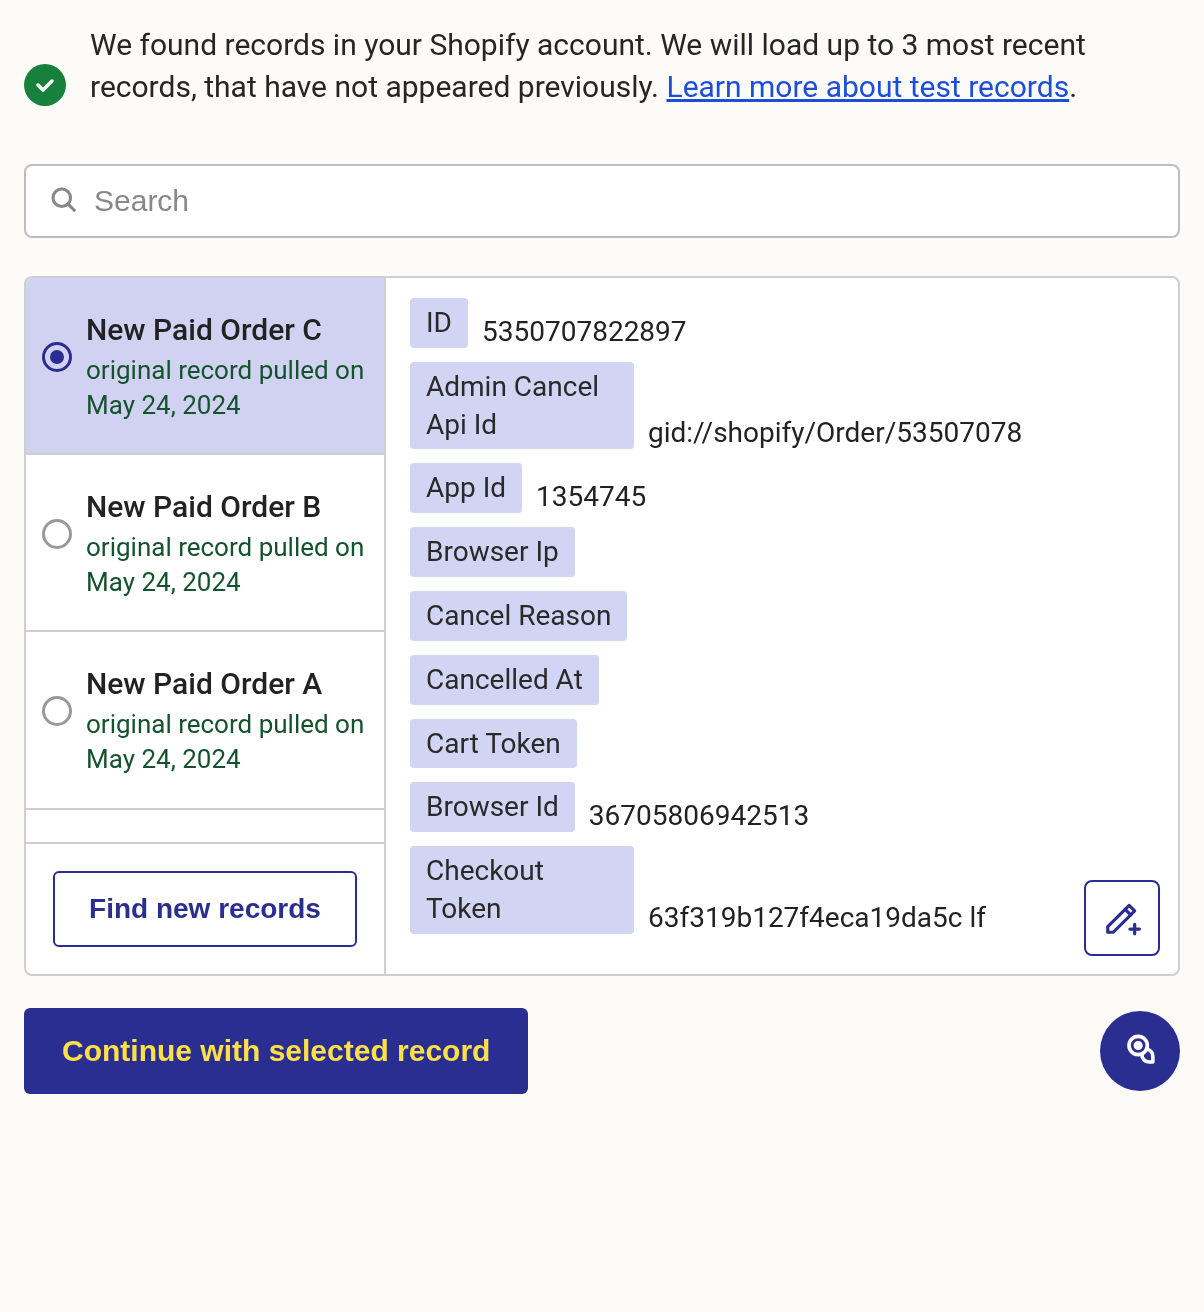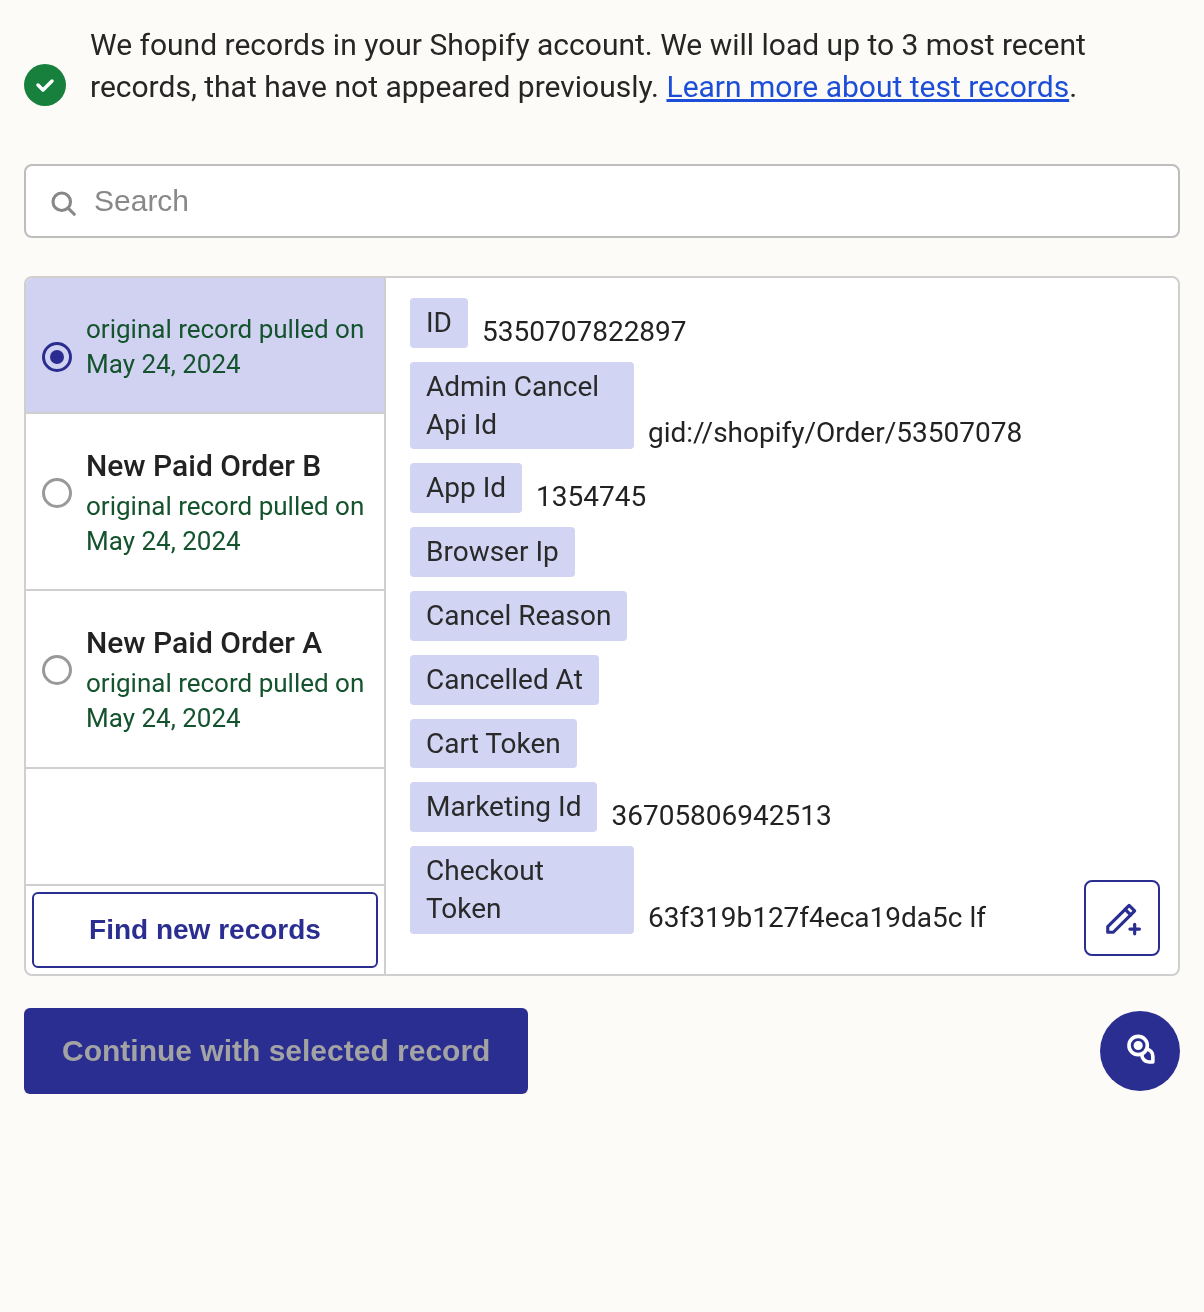--- a/index.html
+++ b/index.html
@@ -35,21 +35,21 @@
   }
   .info-text a {
     color: #1d4ed8;
     text-decoration: underline;
   }
   .search-box {
     border: 2px solid #bdbdbd;
     border-radius: 8px;
     background: #fff;
     display: flex;
-    align-items: flex-end;
+    align-items: flex-start;
     padding: 18px 22px;
     gap: 16px;
     margin-bottom: 38px;
   }
   .search-box input {
     border: none;
     outline: none;
     font-size: 30px;
     flex: 1;
     background: transparent;
@@ -107,21 +107,21 @@
     font-weight: 500;
     color: #222;
     margin-bottom: 6px;
   }
   .record-sub {
     font-size: 26px;
     color: #14532d;
     line-height: 1.35;
   }
   .record-spacer { flex: 1; border-bottom: 2px solid #cfcfcf; }
-  .find-area { padding: 6px; }
+  .find-area { padding: 27px; }
   .find-btn {
     width: 100%;
     border: 2px solid #2b2e91;
     background: #fff;
     color: #2b2e91;
     font-size: 28px;
     font-weight: 600;
     padding: 20px 0;
     border-radius: 6px;
     cursor: pointer;
@@ -170,21 +170,21 @@
   }
   .edit-btn svg { width: 38px; height: 38px; }
   .bottom-bar {
     margin-top: 32px;
     display: flex;
     align-items: center;
     justify-content: space-between;
   }
   .continue-btn {
     background: #2b2e91;
-    color: #a3a3a3;
+    color: #fde047;
     font-size: 30px;
     font-weight: 600;
     border: none;
     border-radius: 6px;
     padding: 26px 38px;
     cursor: pointer;
   }
   .fab {
     width: 80px;
     height: 80px;
@@ -222,20 +222,21 @@
 </div>
 
 <div class="panel">
   <div class="record-list">
     <div id="records-container">
         <div class="record-item selected">
           <div class="radio">
             <div class="radio-dot"></div>
           </div>
           <div class="record-text">
+            <div class="record-title">New Paid Order C</div>
             <div class="record-sub">original record pulled on May 24, 2024</div>
           </div>
         </div>
         <div class="record-item">
           <div class="radio"></div>
           <div class="record-text">
             <div class="record-title">New Paid Order B</div>
             <div class="record-sub">original record pulled on May 24, 2024</div>
           </div>
         </div>
@@ -275,21 +276,21 @@
         </div>
         <div class="kv-row">
           <span class="kv-key">Cancelled At</span>
           <span class="kv-val"></span>
         </div>
         <div class="kv-row">
           <span class="kv-key">Cart Token</span>
           <span class="kv-val"></span>
         </div>
         <div class="kv-row">
-          <span class="kv-key">Marketing Id</span>
+          <span class="kv-key">Browser Id</span>
           <span class="kv-val">36705806942513</span>
         </div>
         <div class="kv-row">
           <span class="kv-key tall">Checkout Token</span>
           <span class="kv-val">63f319b127f4eca19da5c           lf</span>
         </div>
       </div>
     <div class="edit-btn">
       <svg viewBox="0 0 24 24" fill="none" stroke="#2b2e91" stroke-width="2" stroke-linecap="round" stroke-linejoin="round">
         <path d="M3 17.5 L14 6.5 L17.5 10 L6.5 21 L3 21 Z"></path>

